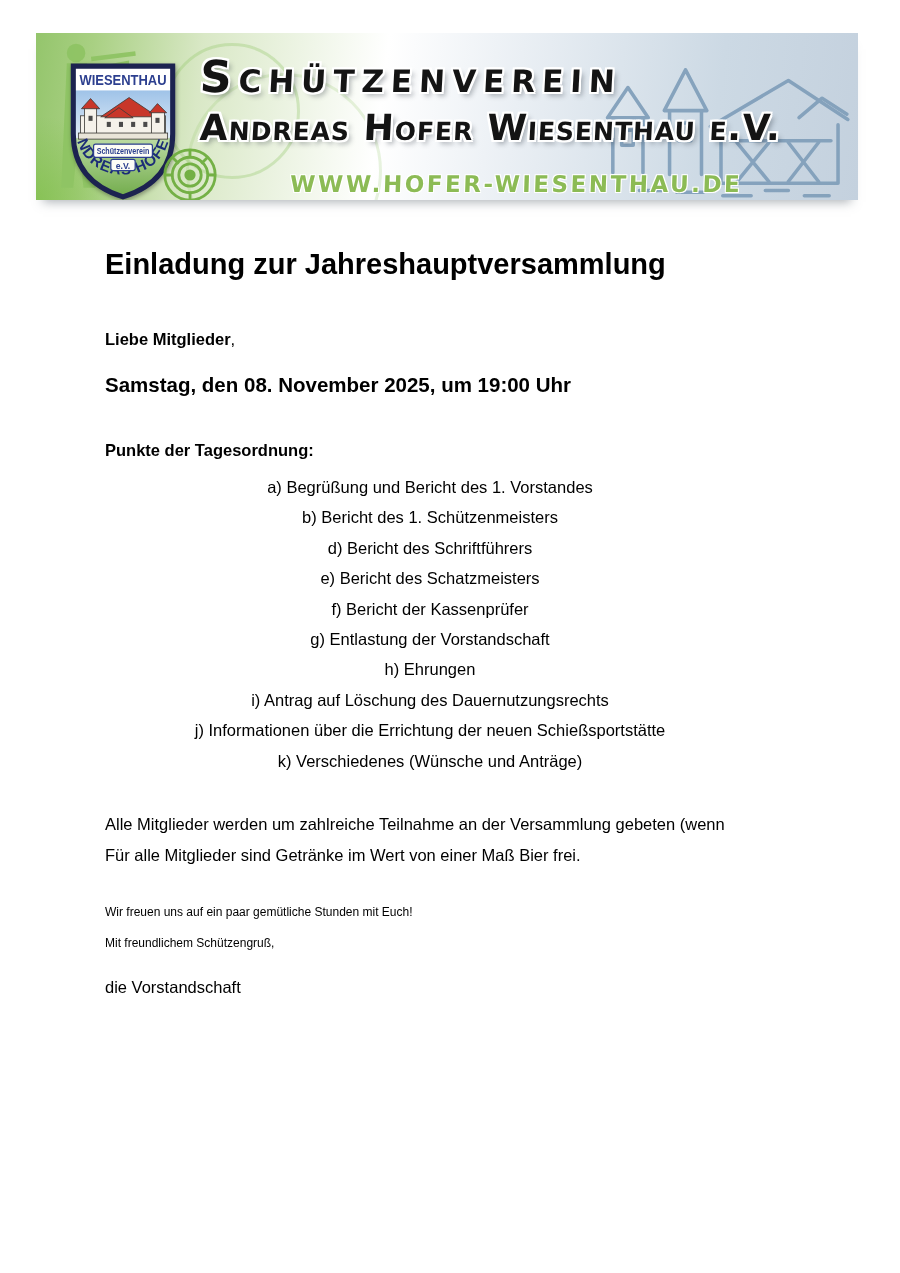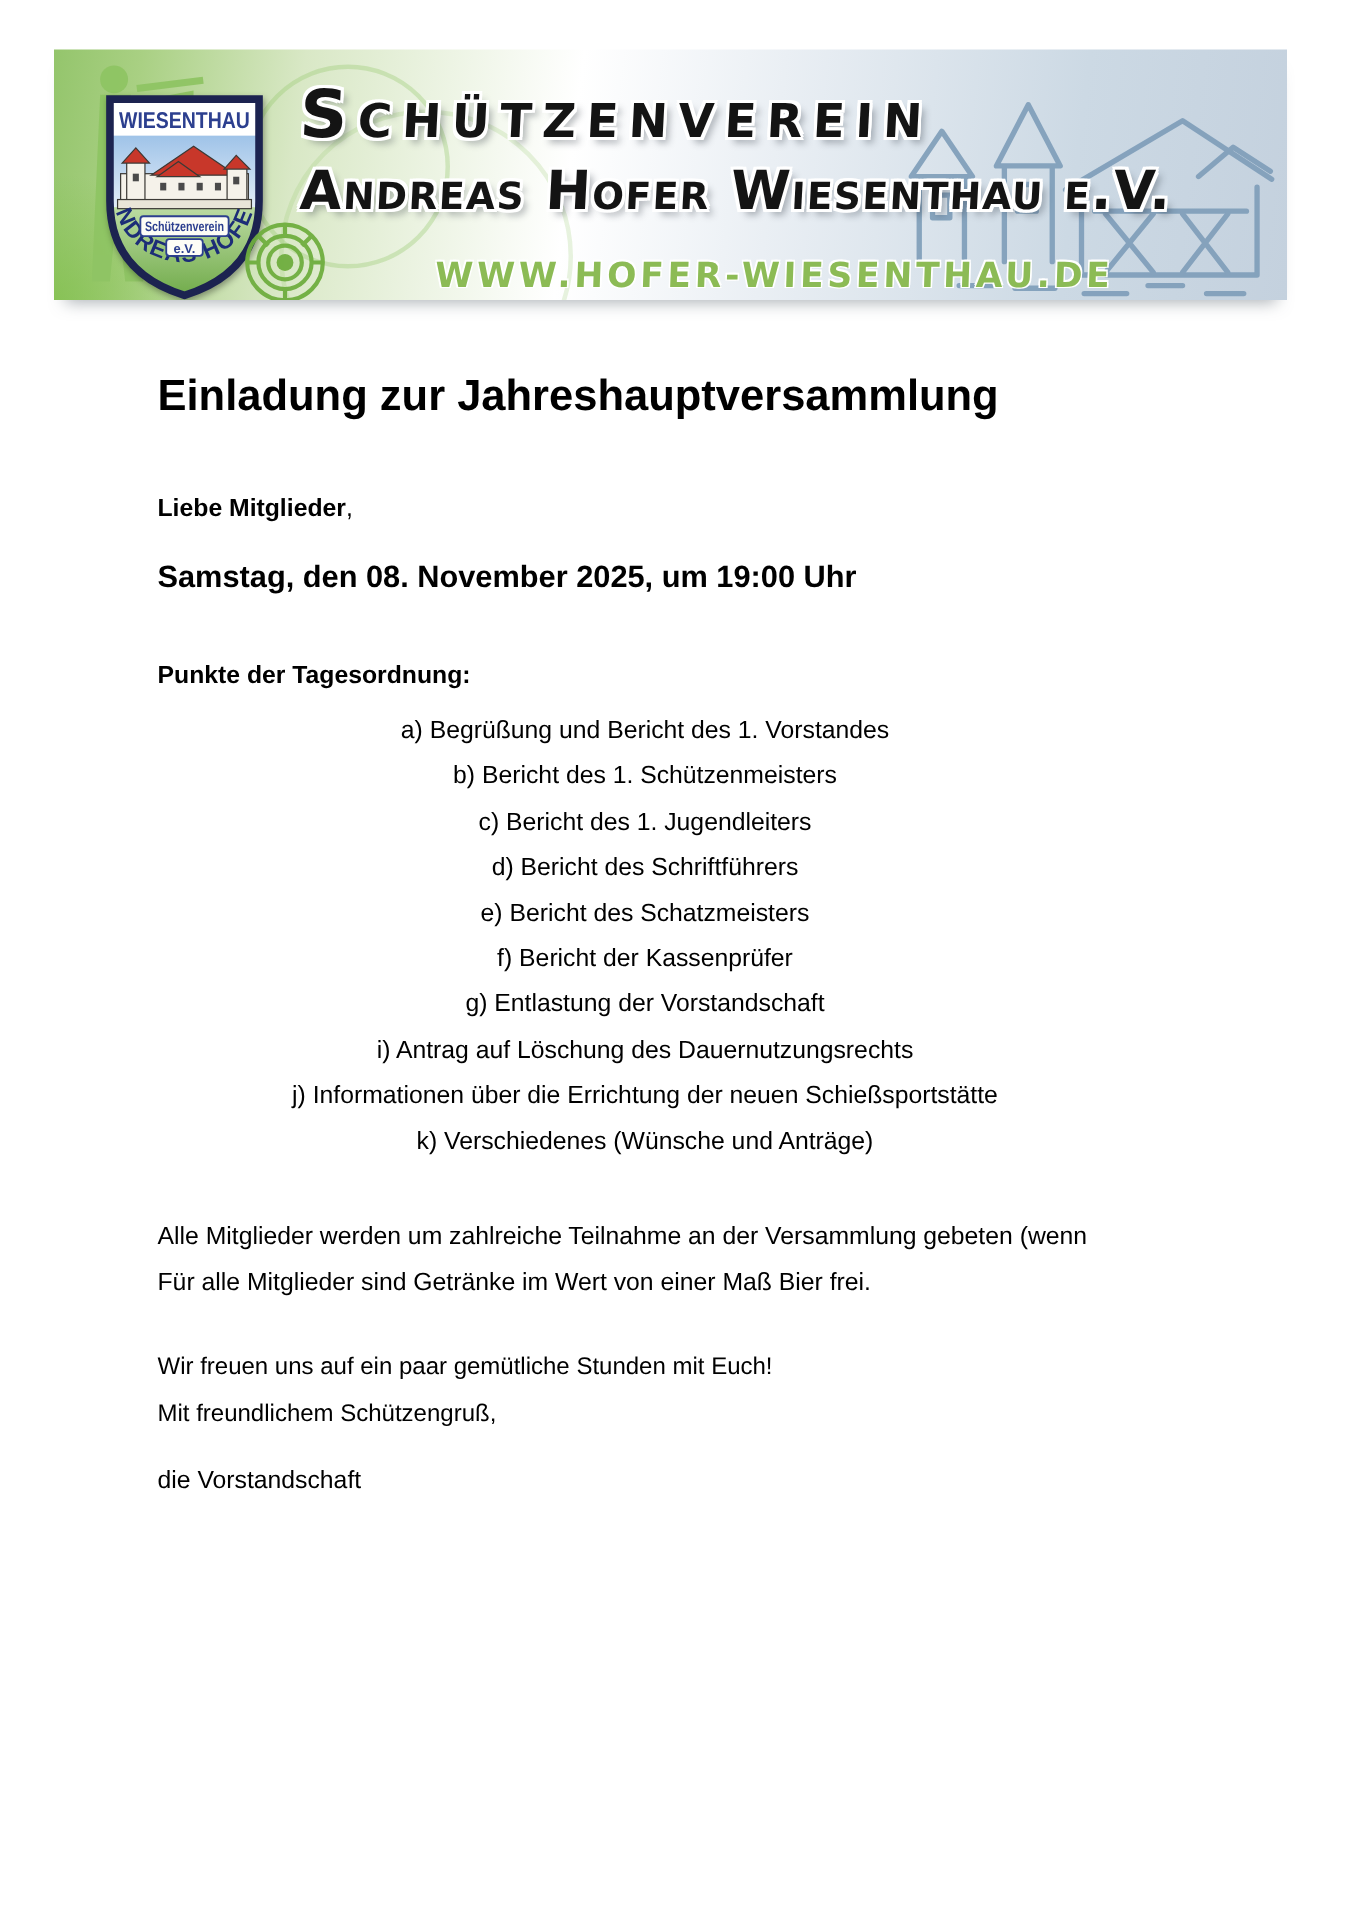--- a/index.html
+++ b/index.html
@@ -47,21 +47,21 @@
   .content{position:absolute;left:105px;top:248px;width:650px;}
   .doc-title{margin:0;font-size:29px;font-weight:bold;letter-spacing:0;}
   .salutation{margin:49px 0 0 0;font-size:16.5px;}
   .salutation b{font-weight:bold;}
   .intro{margin:14px 0 0 0;font-size:16.5px;}
   .date-line{margin:24px 0 0 0;font-size:20.5px;font-weight:bold;}
   .location{margin:15px 0 0 0;font-size:16.5px;}
   .agenda-heading{margin:44px 0 0 0;font-size:16.5px;font-weight:bold;}
   .agenda{list-style:none;margin:12px 0 0 0;padding:0;font-size:16.5px;line-height:30.4px;text-align:center;}
   .notes{margin:33px 0 0 0;font-size:16.5px;line-height:30.6px;}
-  .closing{margin:27px 0 0 0;font-size:16px;line-height:30.6px;}
+  .closing{margin:27px 0 0 0;font-size:12px;line-height:30.6px;}
   .signature{margin:20px 0 0 0;font-size:16.5px;}
   .nowrap{white-space:nowrap;}
 </style>
 </head>
 <body>
 
 <div class="page">
 
   <header class="banner">
     <div class="ring r1"></div>
@@ -162,25 +162,25 @@
     <h1 class="doc-title">Einladung zur Jahreshauptversammlung</h1>
 
     <p class="salutation"><b>Liebe Mitglieder</b><span>,</span></p>
 
     <p class="date-line nowrap">Samstag, den 08. November 2025, um 19:00 Uhr</p>
 
     <p class="agenda-heading">Punkte der Tagesordnung:</p>
     <ul class="agenda">
       <li>a) Begrüßung und Bericht des 1. Vorstandes</li>
       <li>b) Bericht des 1. Schützenmeisters</li>
-      <li>c) Bericht des 1. Jugendleiters</li>
       <li>d) Bericht des Schriftführers</li>
       <li>e) Bericht des Schatzmeisters</li>
       <li>f) Bericht der Kassenprüfer</li>
       <li>g) Entlastung der Vorstandschaft</li>
+      <li>h) Ehrungen</li>
       <li>i) Antrag auf Löschung des Dauernutzungsrechts</li>
       <li>j) Informationen über die Errichtung der neuen Schießsportstätte</li>
       <li>k) Verschiedenes (Wünsche und Anträge)</li>
     </ul>
 
     <div class="notes">
       <div class="nowrap">Alle Mitglieder werden um zahlreiche Teilnahme an der Versammlung gebeten (wenn</div>
       <div class="nowrap">Für alle Mitglieder sind Getränke im Wert von einer Maß Bier frei.</div>
     </div>
 

